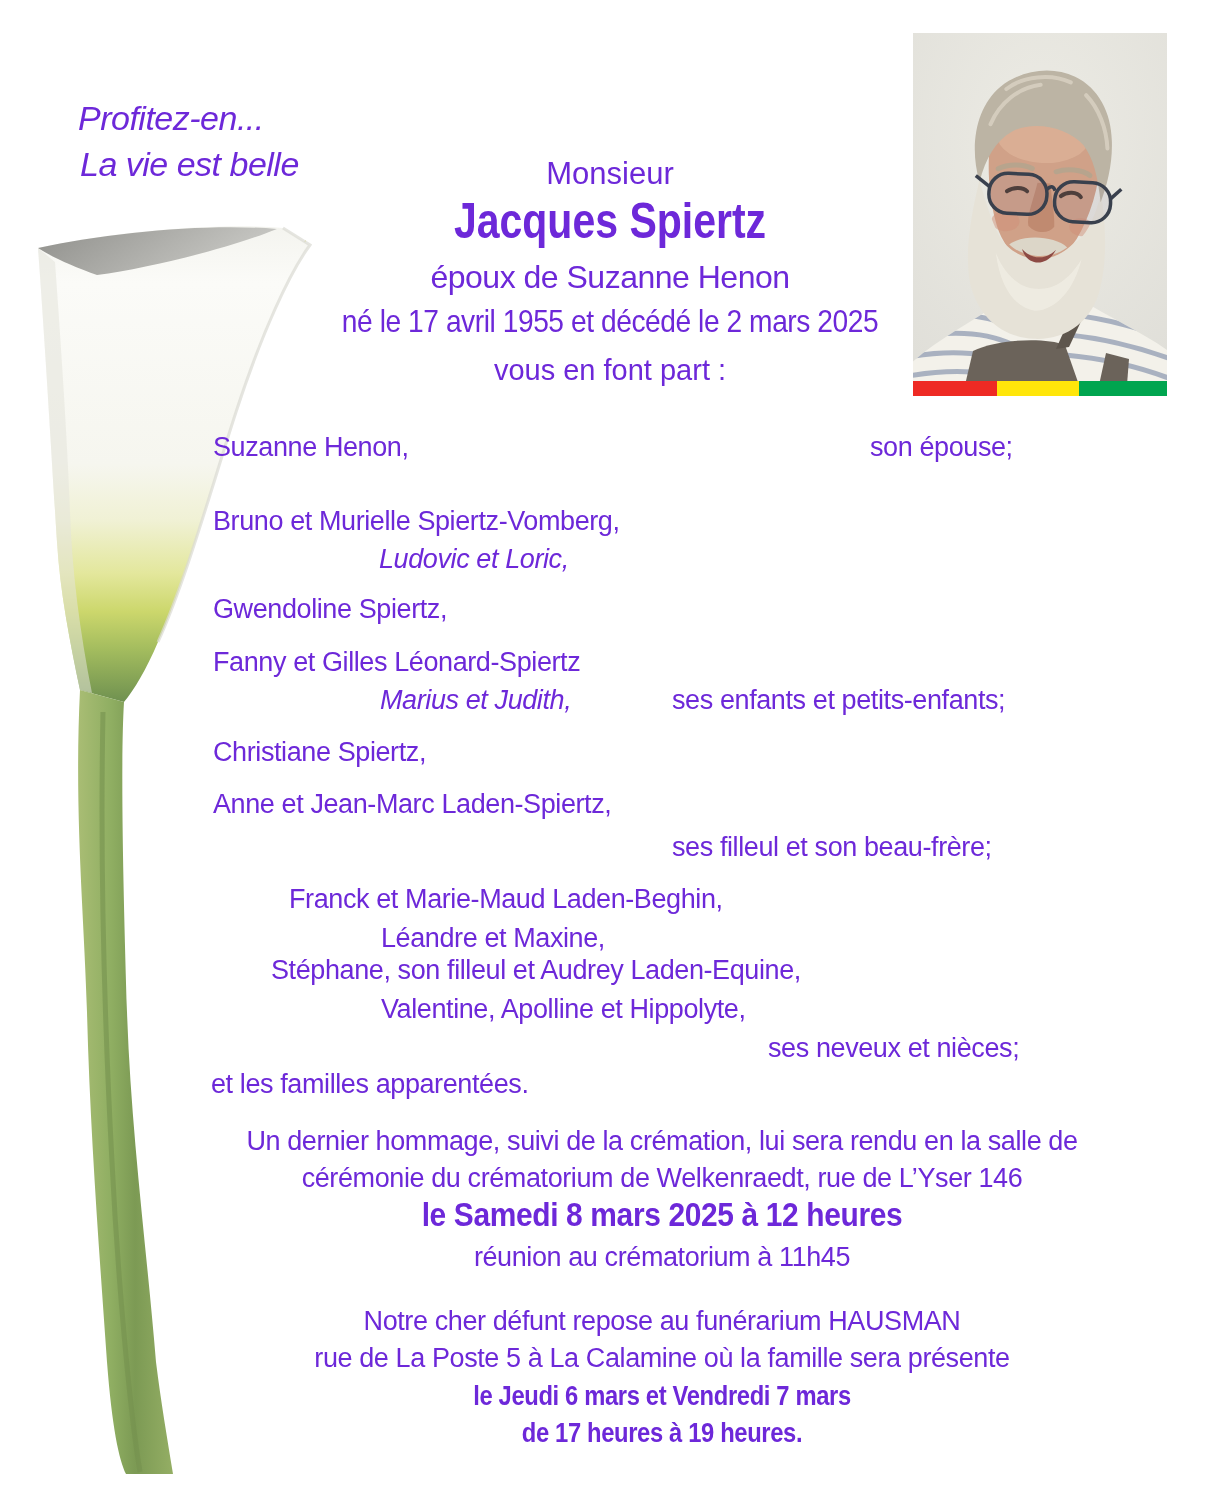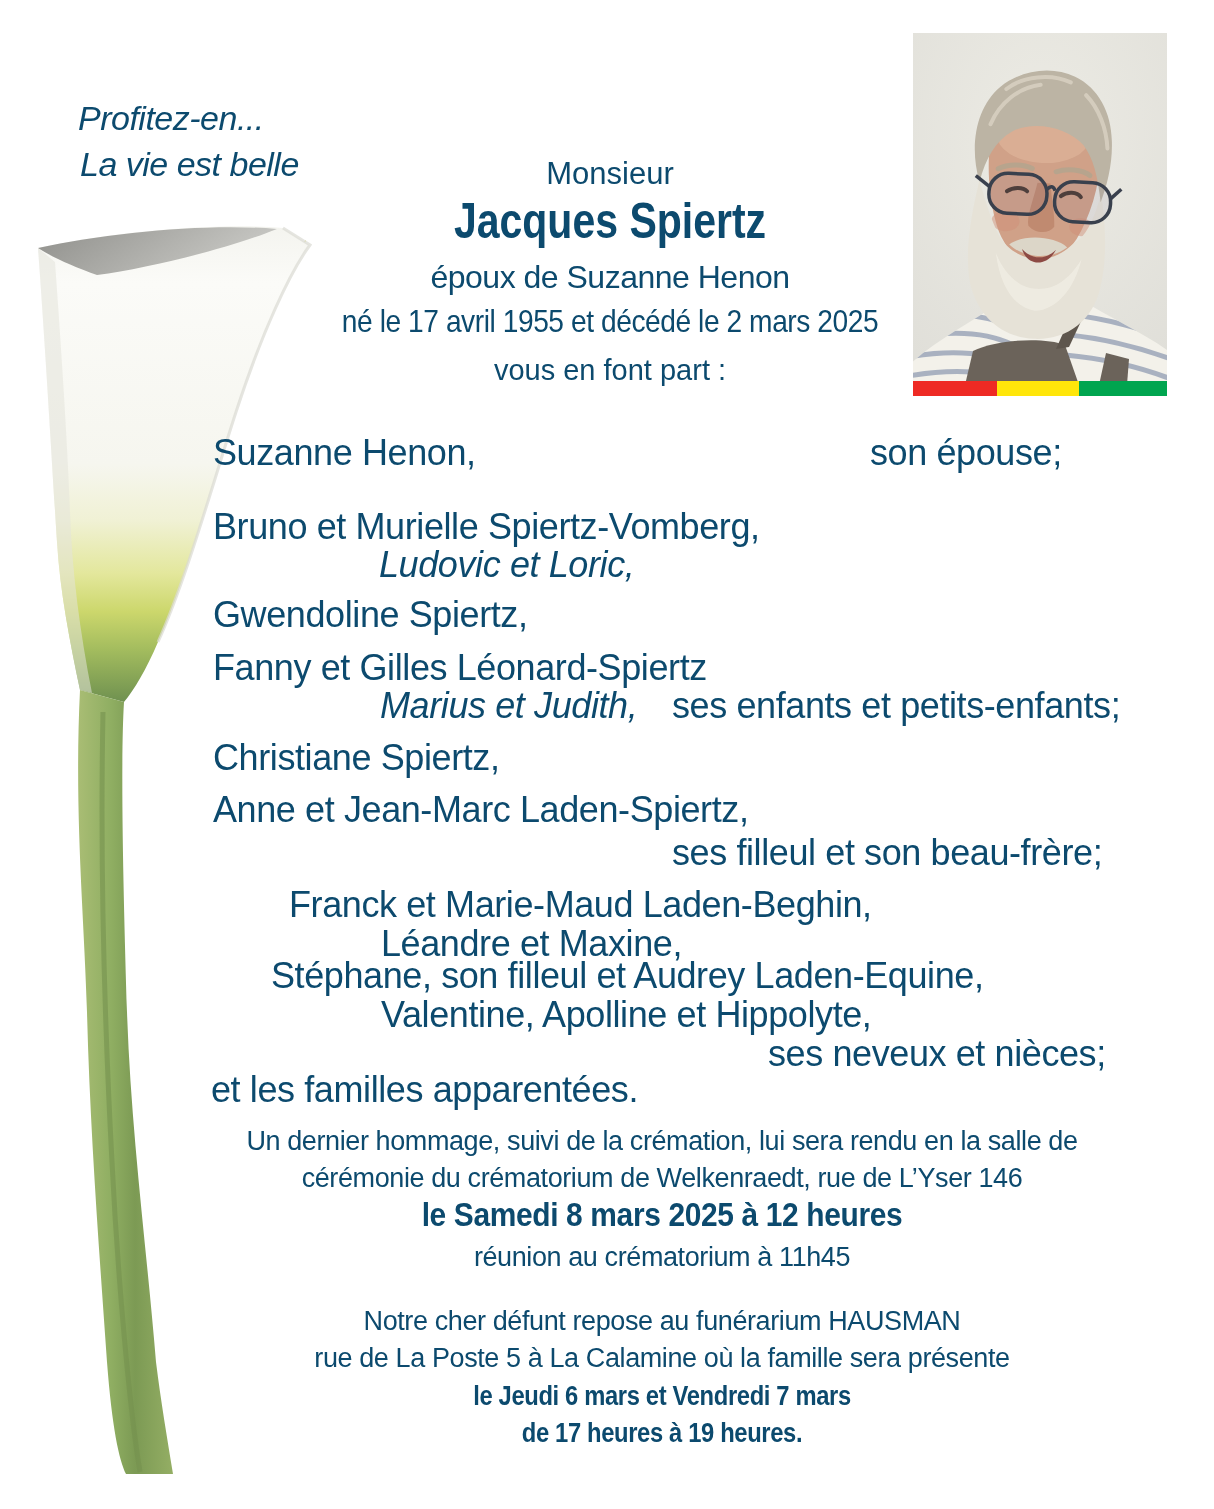--- a/index.html
+++ b/index.html
@@ -1,20 +1,20 @@
 <!DOCTYPE html>
 <html lang="fr"><head>
 <meta charset="utf-8">
 <style>
   html,body{margin:0;padding:0;background:#ffffff;}
   .page{
     position:relative;width:1214px;height:1509px;background:#ffffff;
     font-family:"Liberation Sans",sans-serif;color:#2b2a28;overflow:hidden;
   }
-  .ln{position:absolute;white-space:nowrap;font-size:36px;letter-spacing:-0.4px;line-height:1.2;}
+  .ln{position:absolute;white-space:nowrap;font-size:27px;letter-spacing:-0.4px;line-height:1.2;}
   .it{font-style:italic;}
   .motto-line{position:absolute;font-size:34px;font-style:italic;letter-spacing:-0.5px;white-space:nowrap;}
   .hdr{position:absolute;left:255px;width:710px;text-align:center;white-space:nowrap;line-height:1.15;}
   .hdr-salutation{font-size:31px;}
   .hdr-name{font-size:50px;font-weight:bold;transform:scaleX(.82);transform-origin:50% 0;}
   .hdr-spouse{font-size:32px;letter-spacing:-0.5px;}
   .hdr-dates{font-size:32px;letter-spacing:-0.5px;transform:scaleX(.88);transform-origin:50% 0;}
   .hdr-announce{font-size:29px;}
   .cblock{position:absolute;left:172px;width:980px;text-align:center;white-space:nowrap;line-height:1.2;letter-spacing:-0.4px;}
   .c-normal{font-size:27px;}
@@ -24,21 +24,21 @@
   .photo-wrap{position:absolute;left:913px;top:33px;width:254px;height:363px;}
   .flag{position:absolute;left:0;top:348px;width:254px;height:15px;display:flex;}
   .flag span{display:block;height:100%;}
   .flag .s1{width:84px;}
   .flag .s2{width:82px;}
   .flag .s3{width:88px;}
 </style>
 </head>
 <body>
 
-<div class="page" style="color: #0c4a6e;">
+<div class="page" style="color: #6d28d9;">
 
   <div class="motto-line" style="left:78px;top:99px;">Profitez-en...</div>
   <div class="motto-line" style="left:80px;top:145px;">La vie est belle</div>
 
   <svg class="flower" viewBox="0 0 320 1270" width="320" height="1270" aria-hidden="true">
     <defs>
       <linearGradient id="bellGrad" x1="0" y1="0" x2="0" y2="1">
         <stop offset="0" stop-color="#f4f4ef"></stop>
         <stop offset="0.12" stop-color="#fbfbf8"></stop>
         <stop offset="0.50" stop-color="#f6f6ef"></stop>

